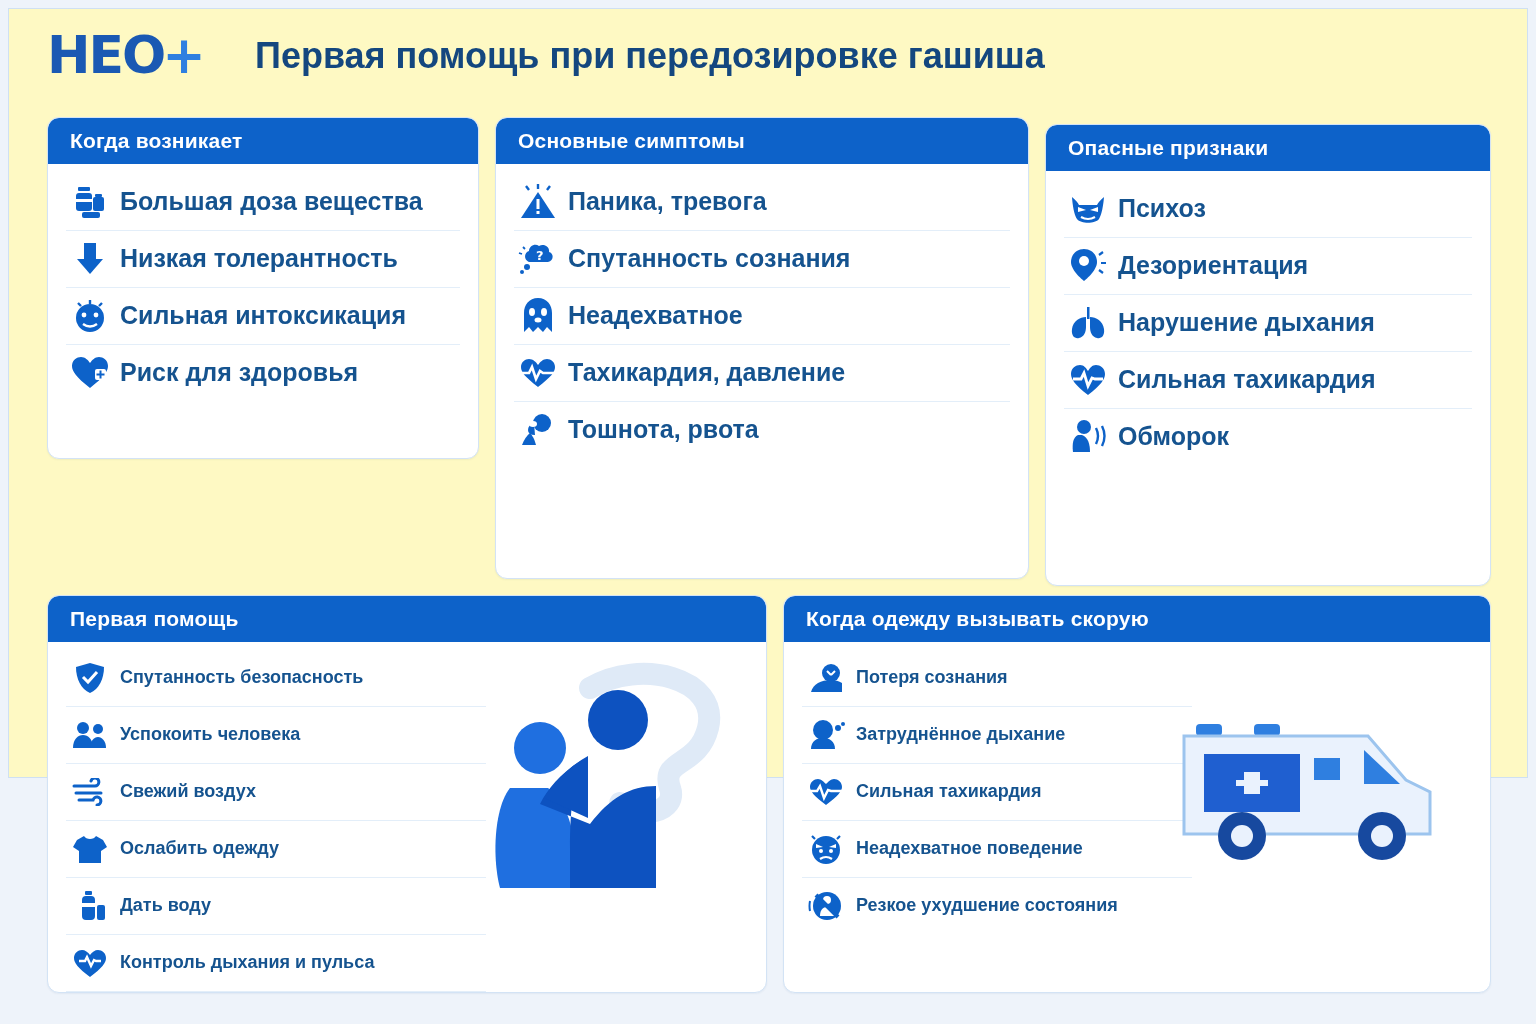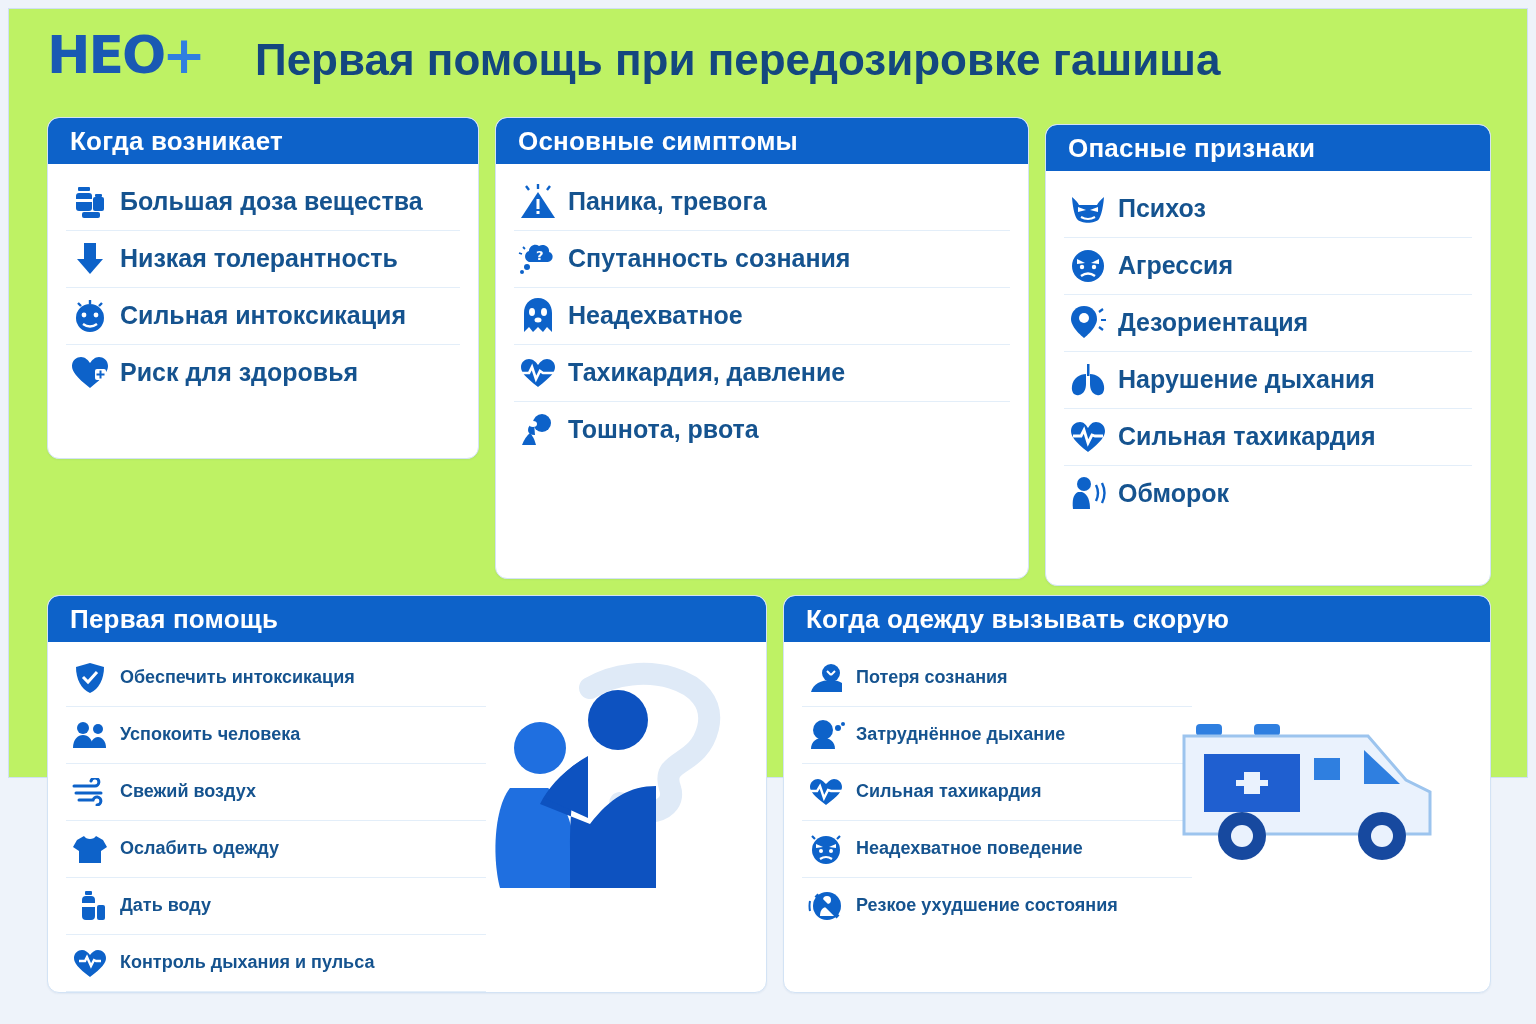--- a/index.html
+++ b/index.html
@@ -4,59 +4,59 @@
 <style>
   html,body{margin:0;padding:0;}
   body{
     width:1536px;height:1024px;
     background:#eef3fa;
     font-family:"Liberation Sans",sans-serif;
     overflow:hidden;
   }
   .poster{
     position:absolute;left:8px;top:8px;width:1520px;height:770px;
-    background:#bef264;
+    background:#fef9c3;
     border:1px solid #cfe0f2;
     box-sizing:border-box;
   }
   
   .header{
     position:absolute;left:0;top:0;width:100%;height:92px;
   }
   .logo{
     position:absolute;left:38px;top:16px;
     font-size:52px;font-weight:bold;color:#1a59b3;
     letter-spacing:-2px;
     font-family:"DejaVu Sans",sans-serif;
     display:flex;align-items:center;
   }
   .logo .plus{color:#2f7fe0;font-size:52px;margin-left:-2px;}
   .title{
     position:absolute;left:246px;top:26px;
-    font-size:44px;font-weight:bold;color:#14477f;
+    font-size:36px;font-weight:bold;color:#14477f;
   }
   
   .card{
     position:absolute;
     background:#ffffff;
     border:1px solid #d3e3f5;
     border-radius:12px;
     box-shadow:0 1px 2px rgba(20,71,127,.06);
     box-sizing:border-box;
     overflow:hidden;
   }
   .card-head{
     height:46px;
     background:#0d62c9;
     display:flex;align-items:center;
     padding-left:22px;
     border-top-left-radius:11px;border-top-right-radius:11px;
   }
   .card-head span{
-    color:#ffffff;font-size:26px;font-weight:bold;
+    color:#ffffff;font-size:21px;font-weight:bold;
     letter-spacing:.2px;
   }
   .card-body{padding:10px 18px 12px 18px;}
   .row{
     display:flex;align-items:center;
     height:auto;
     border-bottom:1px solid #e3eef9;
     padding:7px 0;
   }
   .row:last-child{border-bottom:none;}
@@ -237,33 +237,20 @@
           <svg width="38" height="36" viewBox="0 0 38 36" fill="#0d62c9">
             <path d="M3 6 C3 6 8 10 10 14 L28 14 C30 10 35 6 35 6 C35 6 34 22 30 28 C26 33 12 33 8 28 C4 22 3 6 3 6Z"></path>
             <path d="M9 16 L17 19 L9 21Z" fill="#ffffff"></path>
             <path d="M29 16 L21 19 L29 21Z" fill="#ffffff"></path>
             <path d="M12 26 q7 4 14 0" stroke="#ffffff" stroke-width="2.2" fill="none"></path>
           </svg>
         </div>
         <div class="lbl">Психоз</div>
       </div>
 
-      <div class="row">
-        <div class="ico">
-          <svg width="38" height="38" viewBox="0 0 38 38" fill="#0d62c9">
-            <circle cx="19" cy="19" r="16"></circle>
-            <path d="M8 12 L16 16 L8 17Z" fill="#ffffff"></path>
-            <path d="M30 12 L22 16 L30 17Z" fill="#ffffff"></path>
-            <circle cx="13" cy="20" r="2.2" fill="#ffffff"></circle>
-            <circle cx="25" cy="20" r="2.2" fill="#ffffff"></circle>
-            <path d="M12 29 q7 -5 14 0" stroke="#ffffff" stroke-width="2.4" fill="none"></path>
-          </svg>
-        </div>
-        <div class="lbl">Агрессия</div>
-      </div>
 
       <div class="row">
         <div class="ico">
           <svg width="40" height="38" viewBox="0 0 40 38" fill="#0d62c9">
             <path d="M16 2 C8 2 3 8 3 15 C3 24 16 34 16 34 C16 34 29 24 29 15 C29 8 24 2 16 2Z"></path>
             <circle cx="16" cy="14" r="5" fill="#ffffff"></circle>
             <path d="M31 8 l4 -3 M33 16 l5 0 M31 23 l4 3" stroke="#0d62c9" stroke-width="2.2" fill="none"></path>
           </svg>
         </div>
         <div class="lbl">Дезориентация</div>
@@ -311,21 +298,21 @@
     <div class="card-body">
       <div class="rows">
 
         <div class="row">
           <div class="ico">
             <svg width="32" height="34" viewBox="0 0 32 34" fill="#0d62c9">
               <path d="M16 2 L30 6 C30 18 25 28 16 32 C7 28 2 18 2 6Z"></path>
               <path d="M9 16 L14 21 L23 11" stroke="#ffffff" stroke-width="3" fill="none"></path>
             </svg>
           </div>
-          <div class="lbl lbl-small">Обеспечить интоксикация</div>
+          <div class="lbl lbl-small">Спутанность безопасность</div>
         </div>
 
         <div class="row">
           <div class="ico">
             <svg width="38" height="30" viewBox="0 0 38 30" fill="#0d62c9">
               <circle cx="12" cy="8" r="6"></circle>
                 <path d="M2 28 C2 19 7 15 12 15 C17 15 22 19 22 28Z"></path>
               <circle cx="27" cy="9" r="5"></circle>
                 <path d="M19 28 C19 21 23 17 27 17 C31 17 35 21 35 28Z"></path>
             </svg>

